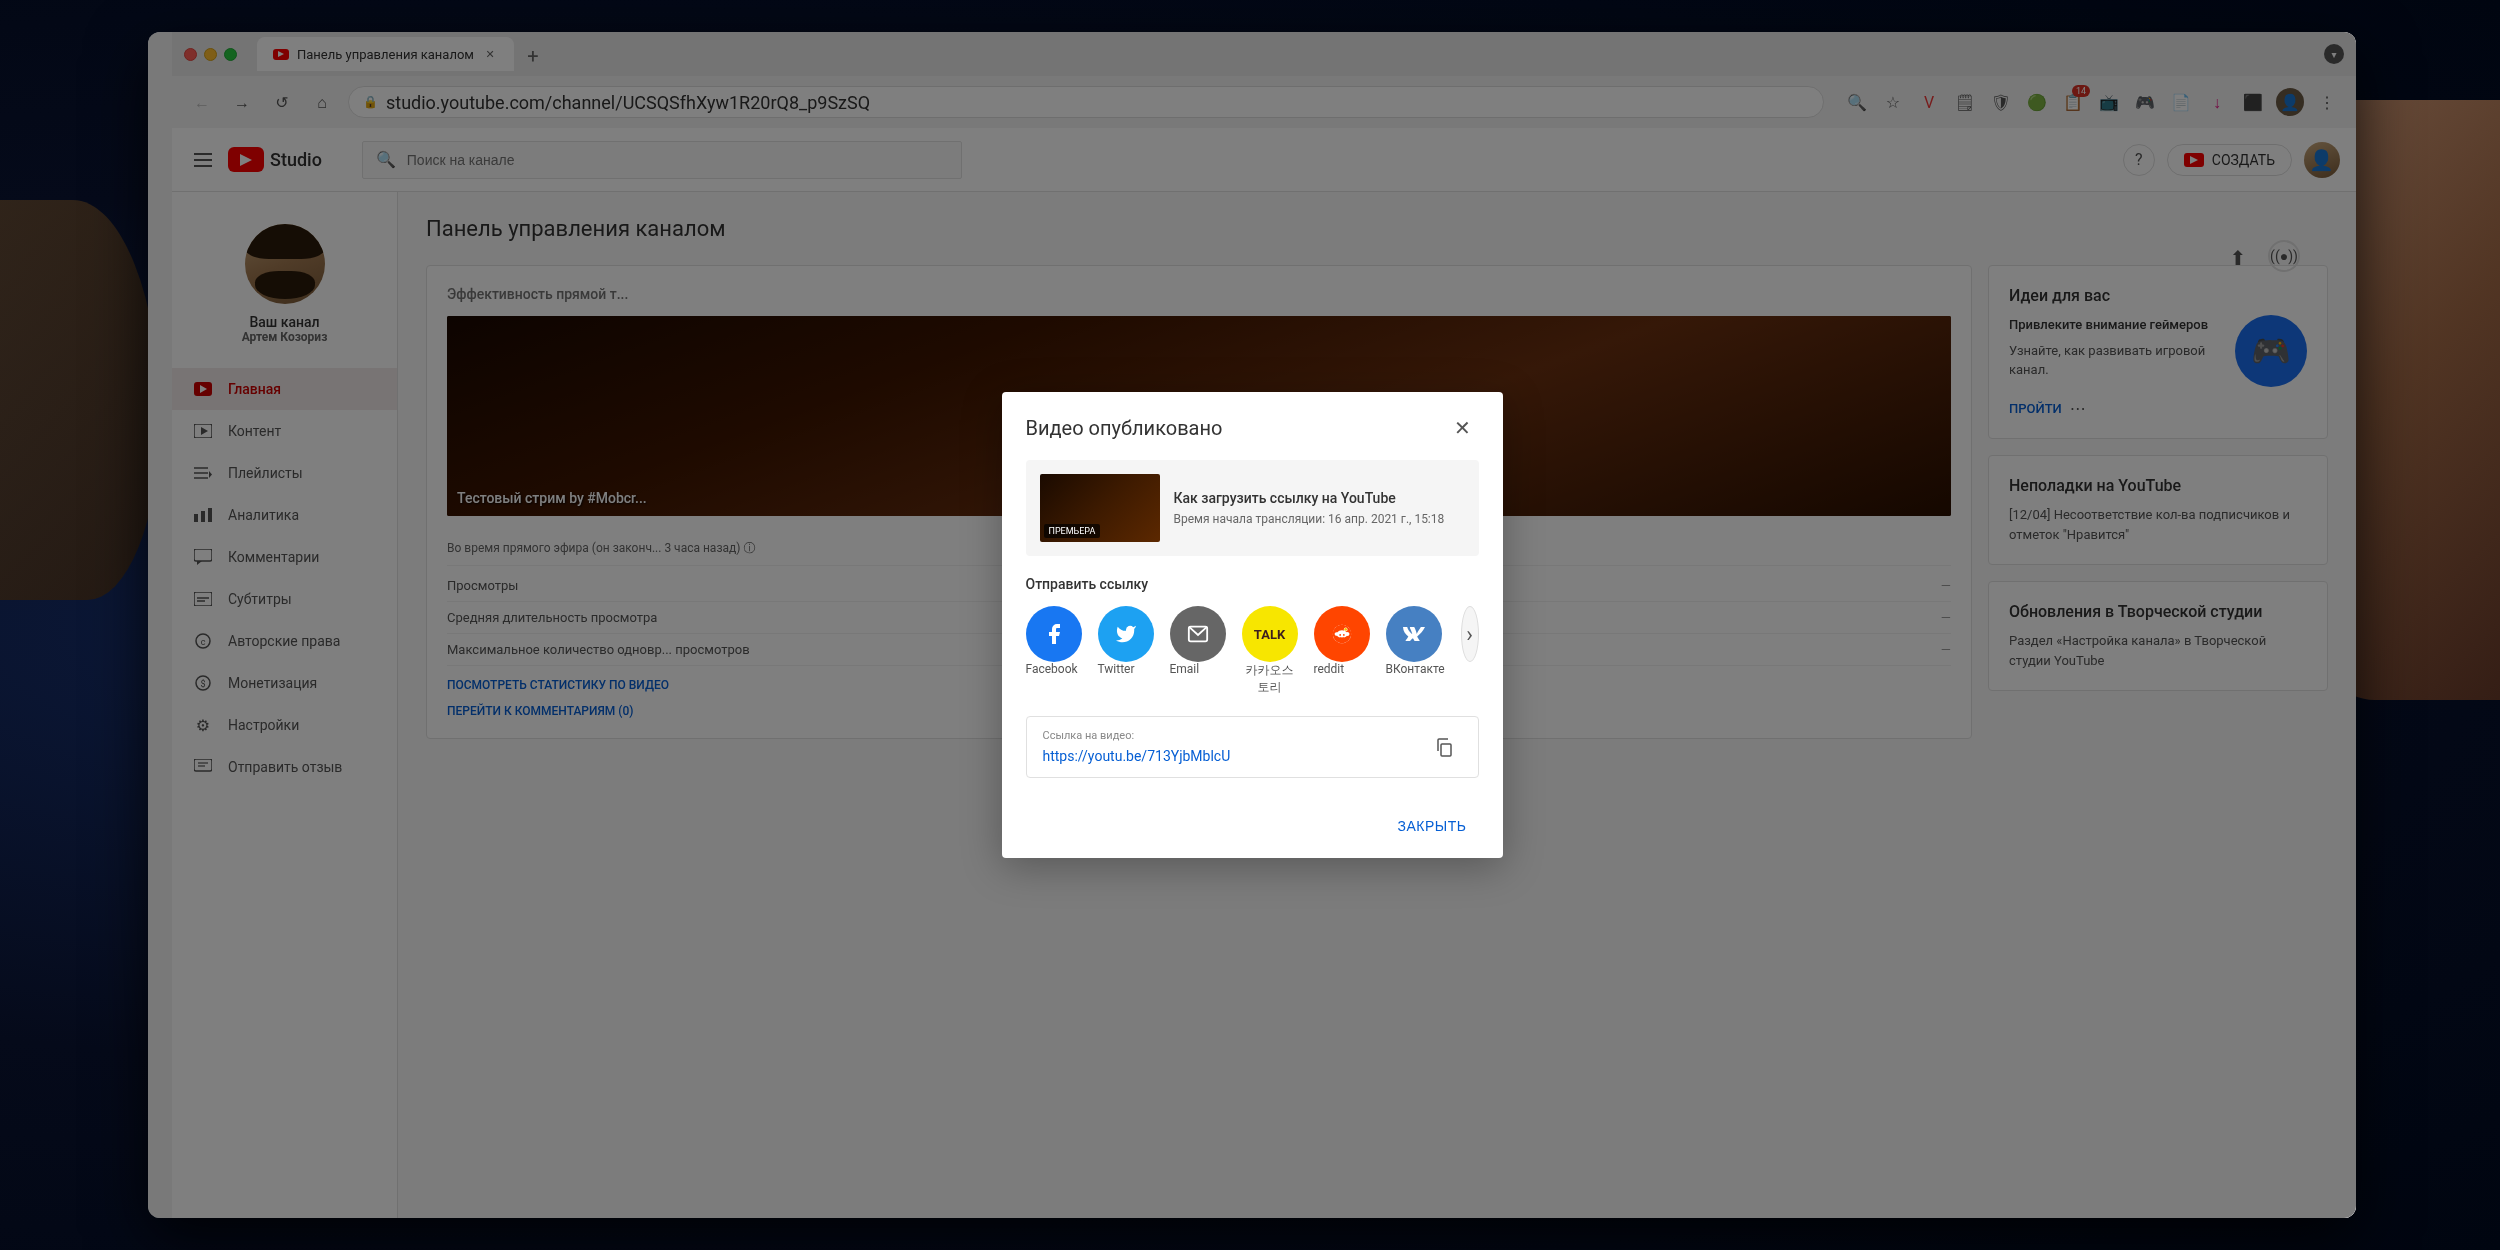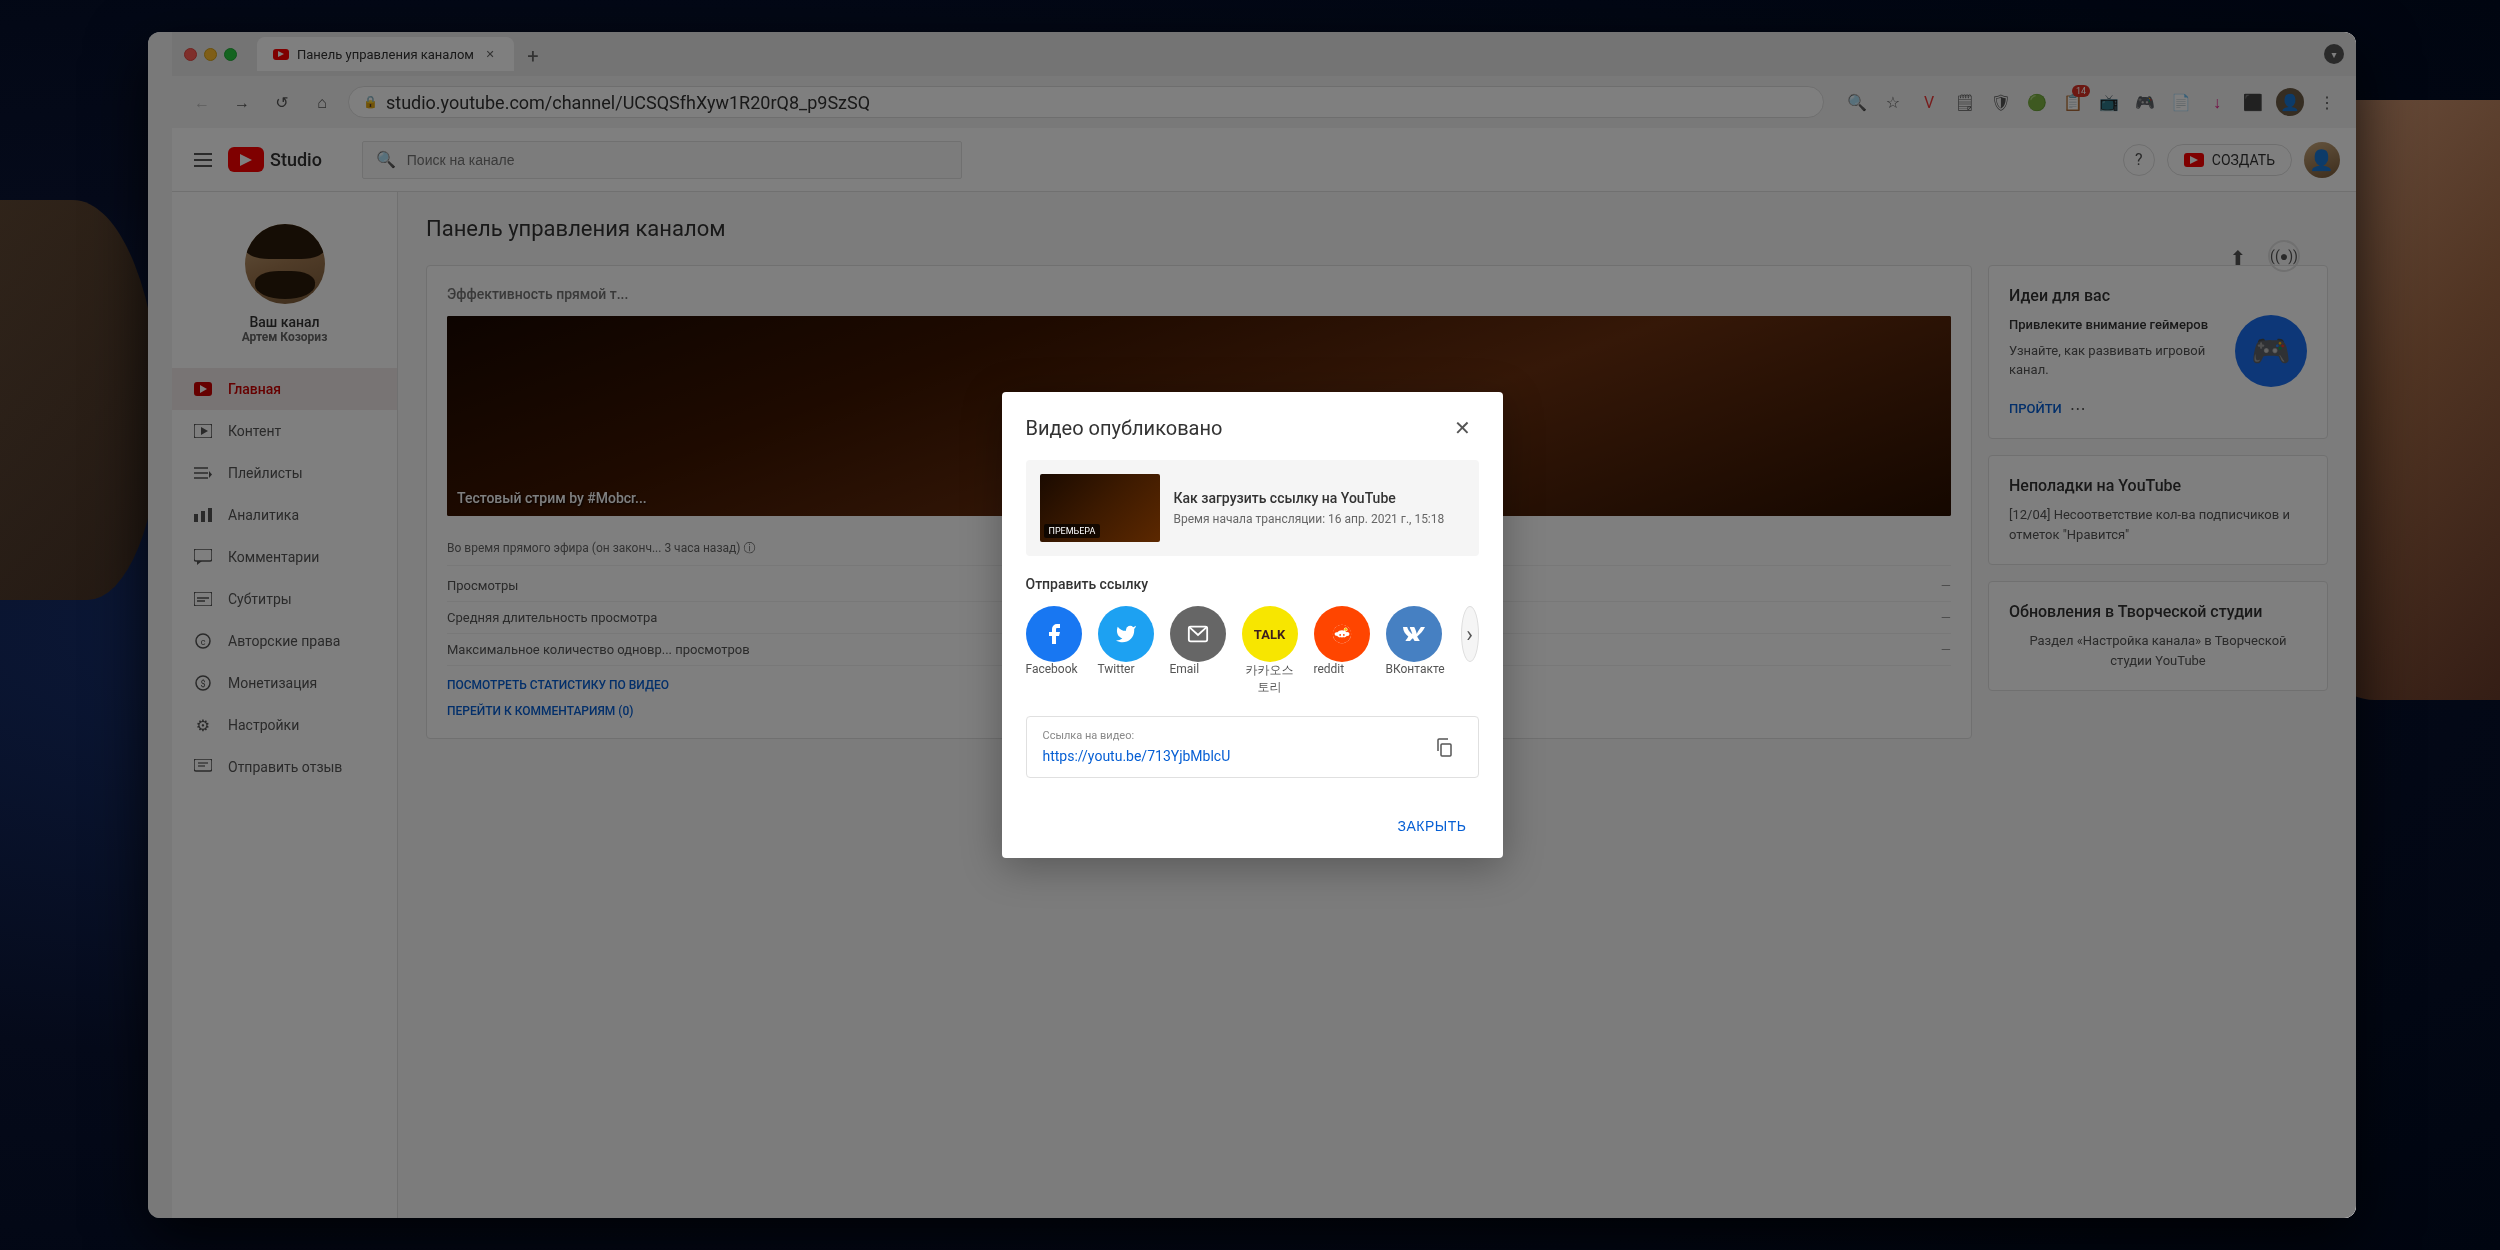--- a/index.html
+++ b/index.html
@@ -1025,21 +1025,21 @@
               </div>
             </div>
 
             <div class="ideas-card">
               <h3>Неполадки на YouTube</h3>
               <p style="font-size:13px;color:#555;">[12/04] Несоответствие кол-ва подписчиков и отметок "Нравится"</p>
             </div>
 
             <div class="ideas-card">
               <h3>Обновления в Творческой студии</h3>
-              <p style="font-size:13px;color:#555;text-align:center;">Раздел «Настройка канала» в Творческой студии YouTube</p>
+              <p style="font-size:13px;color:#555;">Раздел «Настройка канала» в Творческой студии YouTube</p>
             </div>
           </div>
         </div>
       </div>
     </div>
   </div>
 
   <div class="modal-overlay">
     <div class="modal">
 

